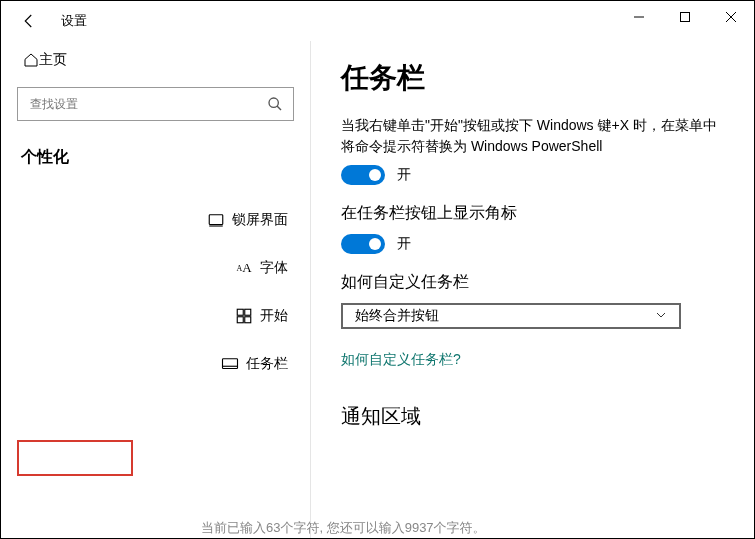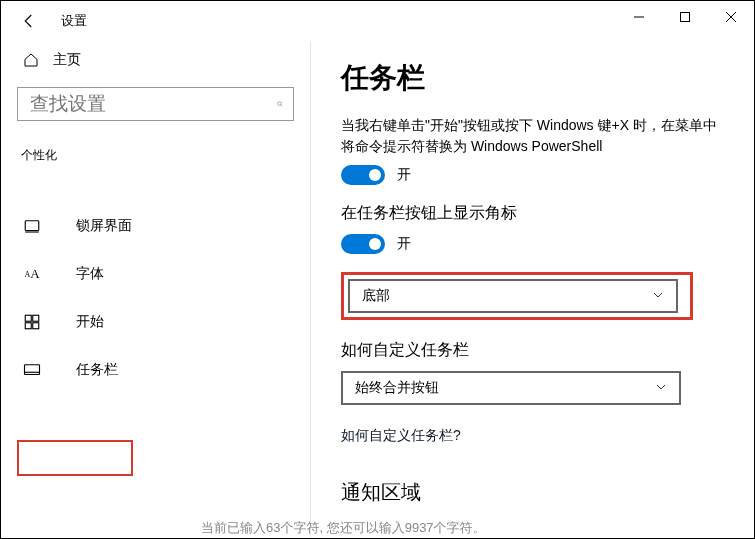--- a/index.html
+++ b/index.html
@@ -59,53 +59,53 @@
   .content {
     flex: 1;
     padding: 0 30px 0 30px;
     overflow: hidden;
   }
 
   
   .home-row {
     display:flex;
     align-items:center;
-    gap: 14px;
     padding: 10px 6px 18px 6px;
   }
   .home-row svg { width:16px; height:16px; flex:none; }
   .search-wrap {
     border: 1px solid #999;
     height: 34px;
     display:flex;
     align-items:center;
     padding: 0 10px;
     margin-bottom: 26px;
   }
   .search-wrap input {
     border:none; outline:none;
     flex:1;
-    font-size: 19px;
+    font-size: 12px;
     font-family: inherit;
     background: transparent;
   }
   .section-head {
-    font-weight: 400;
-    font-size: 12px;
-    margin-bottom: 40px;
+    font-weight: 700;
+    font-size: 16px;
+    margin-bottom: 30px;
     padding-left: 4px;
   }
   .nav-item {
     display:flex;
     align-items:center;
-    gap: 35px;
+    gap: 7px;
     height: 44px;
     padding: 0 6px;
     font-size: 14px;
     margin-bottom: 4px;
+    justify-content: flex-end;
   }
   .nav-item svg, .nav-item .ico {
     width: 18px; height: 18px;
     flex: none;
     display:flex; align-items:center; justify-content:center;
     font-size: 14px;
     font-family: "Segoe MDL2 Assets", sans-serif;
   }
   .nav-item.selected {
     
@@ -170,30 +170,30 @@
     padding: 4px;
     width: 352px;
     margin-bottom: 20px;
   }
   .select-box .chev {
     font-size: 12px;
     color:#333;
   }
   .select-box-plain {
     border: 2px solid #666;
-    height: 34px;
+    height: 26px;
     display:flex;
     align-items:center;
     justify-content:space-between;
     padding: 0 12px;
     width: 340px;
     margin-bottom: 22px;
   }
   .link {
-    color: #0f172a;
+    color: #0f766e;
     font-size: 14px;
     margin-bottom: 34px;
     display:block;
   }
   .section-title2 {
     font-size: 20px;
     font-weight: 400;
   }
 
   .footer-fragment {
@@ -301,30 +301,20 @@
       <div class="toggle"></div>
       <span>开</span>
     </div>
 
     <div class="sub-label">在任务栏按钮上显示角标</div>
     <div class="toggle-row">
       <div class="toggle"></div>
       <span>开</span>
     </div>
 
-    <div class="select-wrap-highlight">
-      <div class="select-box">
-        <span>底部</span>
-        <span class="chev">
-          <svg width="12" height="12" viewBox="0 0 12 12" fill="none" stroke="#333" stroke-width="1">
-              <path d="M2 4 L6 8 L10 4"></path>
-            </svg>
-        </span>
-      </div>
-    </div>
 
     <div class="sub-label">如何自定义任务栏</div>
     <div class="select-box-plain">
       <span>始终合并按钮</span>
       <span class="chev">
         <svg width="12" height="12" viewBox="0 0 12 12" fill="none" stroke="#333" stroke-width="1">
             <path d="M2 4 L6 8 L10 4"></path>
           </svg>
       </span>
     </div>

